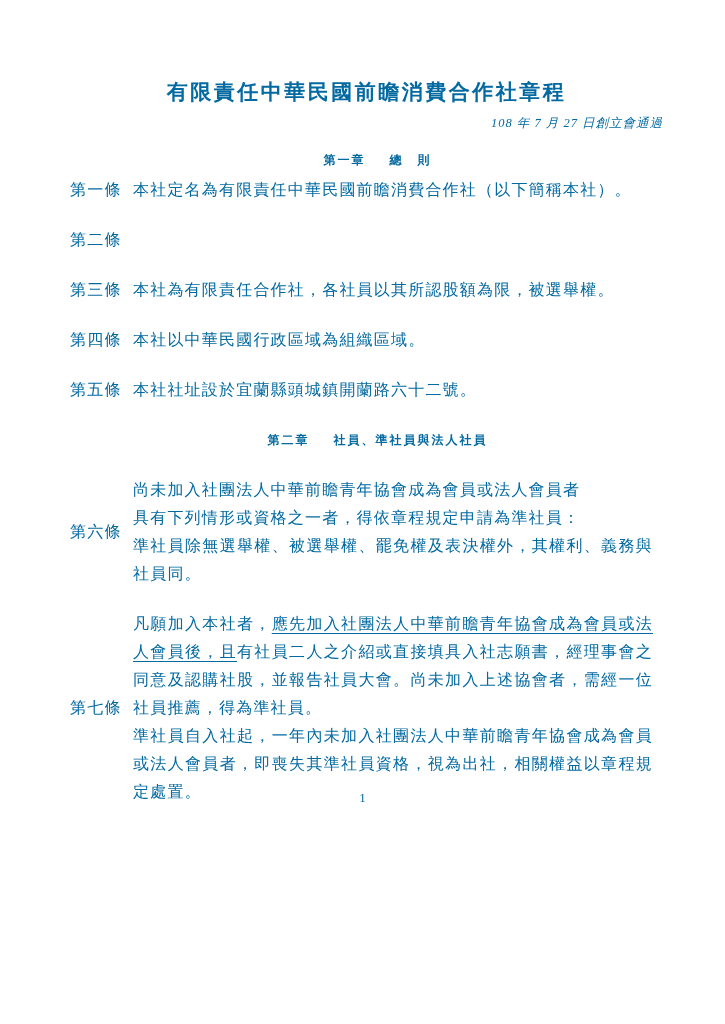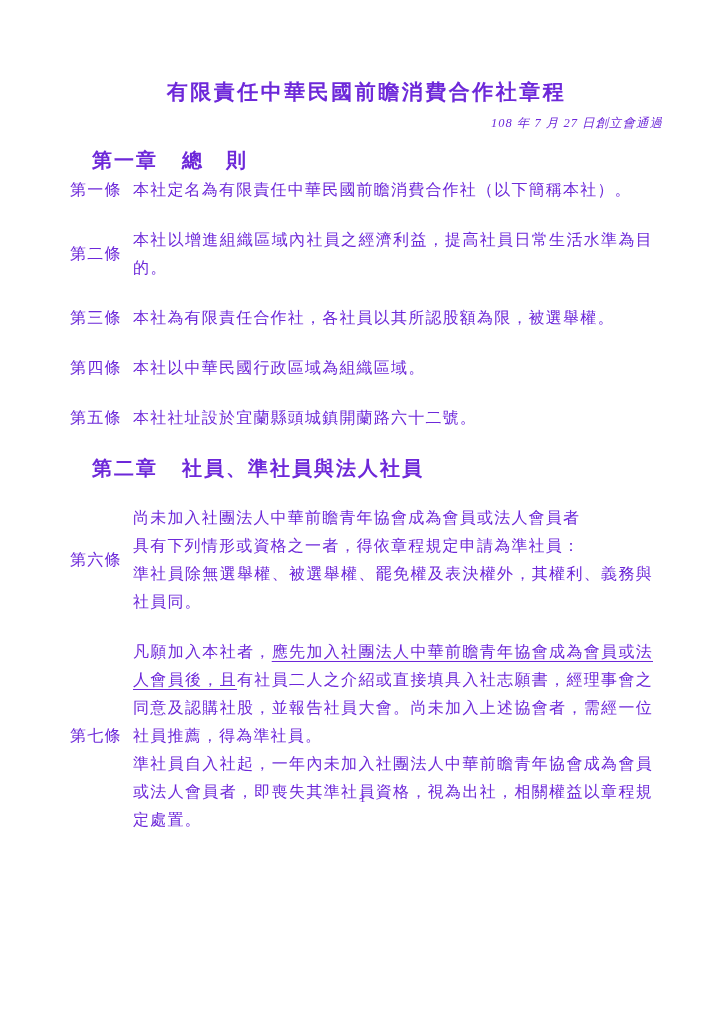--- a/index.html
+++ b/index.html
@@ -6,21 +6,21 @@
     margin: 0;
     padding: 0;
     background: #ffffff;
   }
   .page {
     position: relative;
     width: 725px;
     height: 866px;
     box-sizing: border-box;
     background: #ffffff;
-    color: #6d28d9;
+    color: #0369a1;
     font-family: "Liberation Serif", "DejaVu Serif", serif;
     padding: 78px 62px 16px 70px;
     overflow: hidden;
   }
   .doc-title {
     margin: 0 0 7px 0;
     text-align: center;
     font-size: 21px;
     font-weight: 700;
     letter-spacing: 2.5px;
@@ -28,26 +28,27 @@
   }
   .adoption-note {
     text-align: right;
     font-size: 12.5px;
     font-style: italic;
     letter-spacing: 1px;
     line-height: 18px;
     margin: 0 0 14px 0;
   }
   .chapter {
-    font-size: 20px;
+    font-size: 12px;
     font-weight: 700;
     letter-spacing: 2px;
     line-height: 28px;
     padding-left: 22px;
     margin: 0 0 2px 0;
+    text-align: center;
   }
   .chapter .chapter-num {
     margin-right: 24px;
   }
   .chapter.chapter-2 {
     margin-bottom: 22px;
   }
   .article {
     display: flex;
     align-items: center;
@@ -97,23 +98,20 @@
 
   <div class="article">
     <div class="article-num">第一條</div>
     <div class="article-body">
         <div class="para"><span>本社定名為有限責任中華民國前瞻消費合作社（以下簡稱本社）。</span></div>
       </div>
   </div>
 
   <div class="article">
     <div class="article-num">第二條</div>
-    <div class="article-body">
-        <div class="para"><span>本社以增進組織區域內社員之經濟利益，提高社員日常生活水準為目的。</span></div>
-      </div>
   </div>
 
   <div class="article">
     <div class="article-num">第三條</div>
     <div class="article-body">
         <div class="para"><span>本社為有限責任合作社，各社員以其所認股額為限，被選舉權。</span></div>
       </div>
   </div>
 
   <div class="article">

